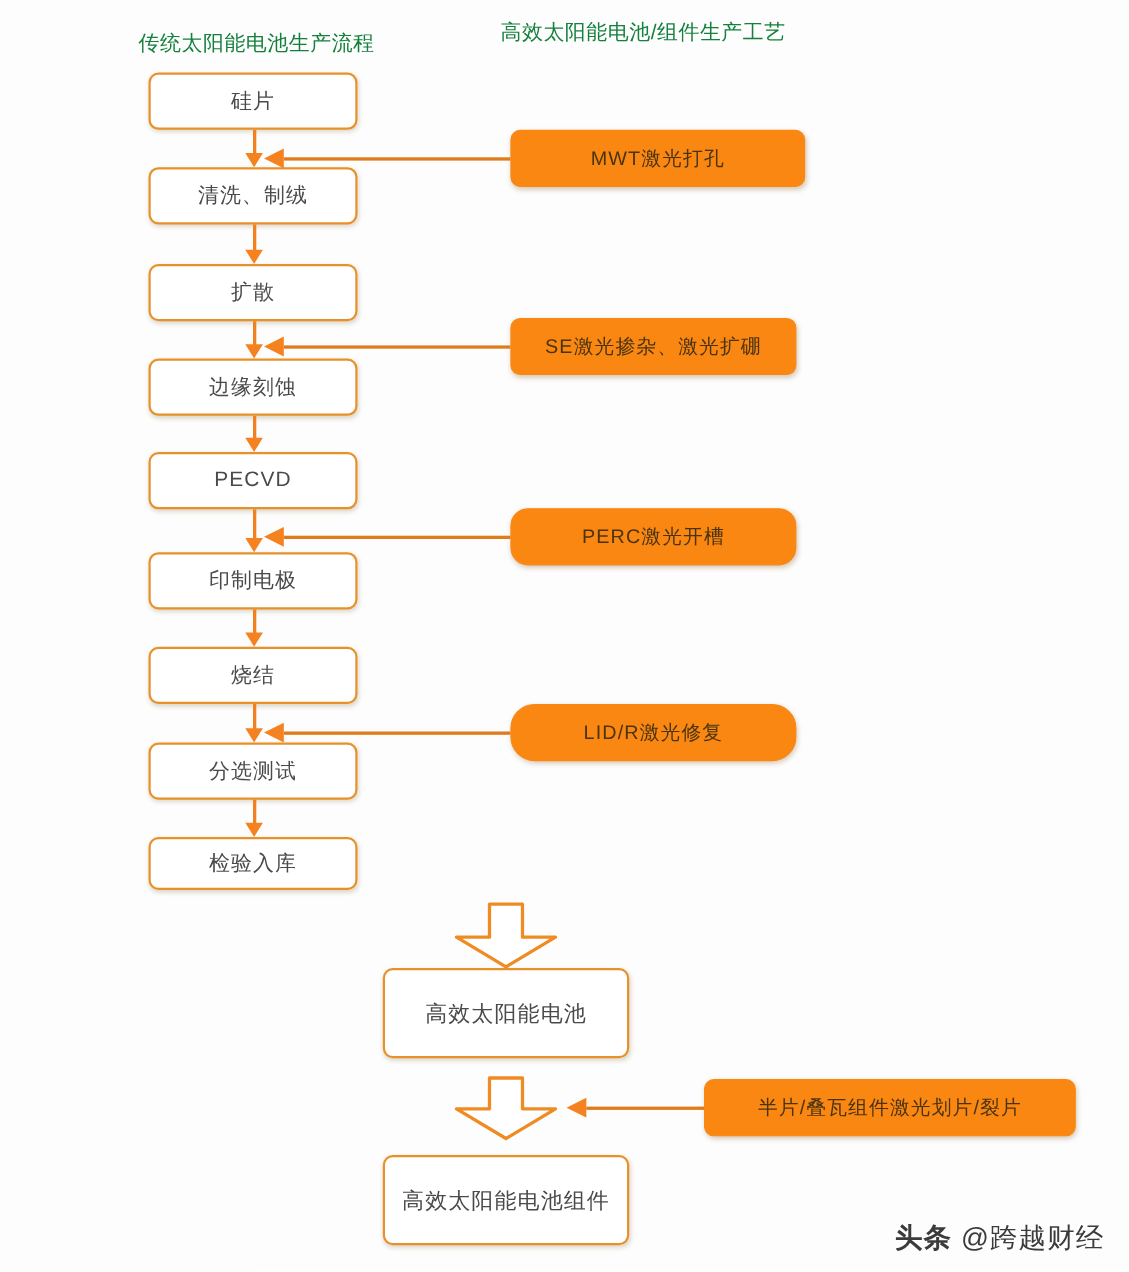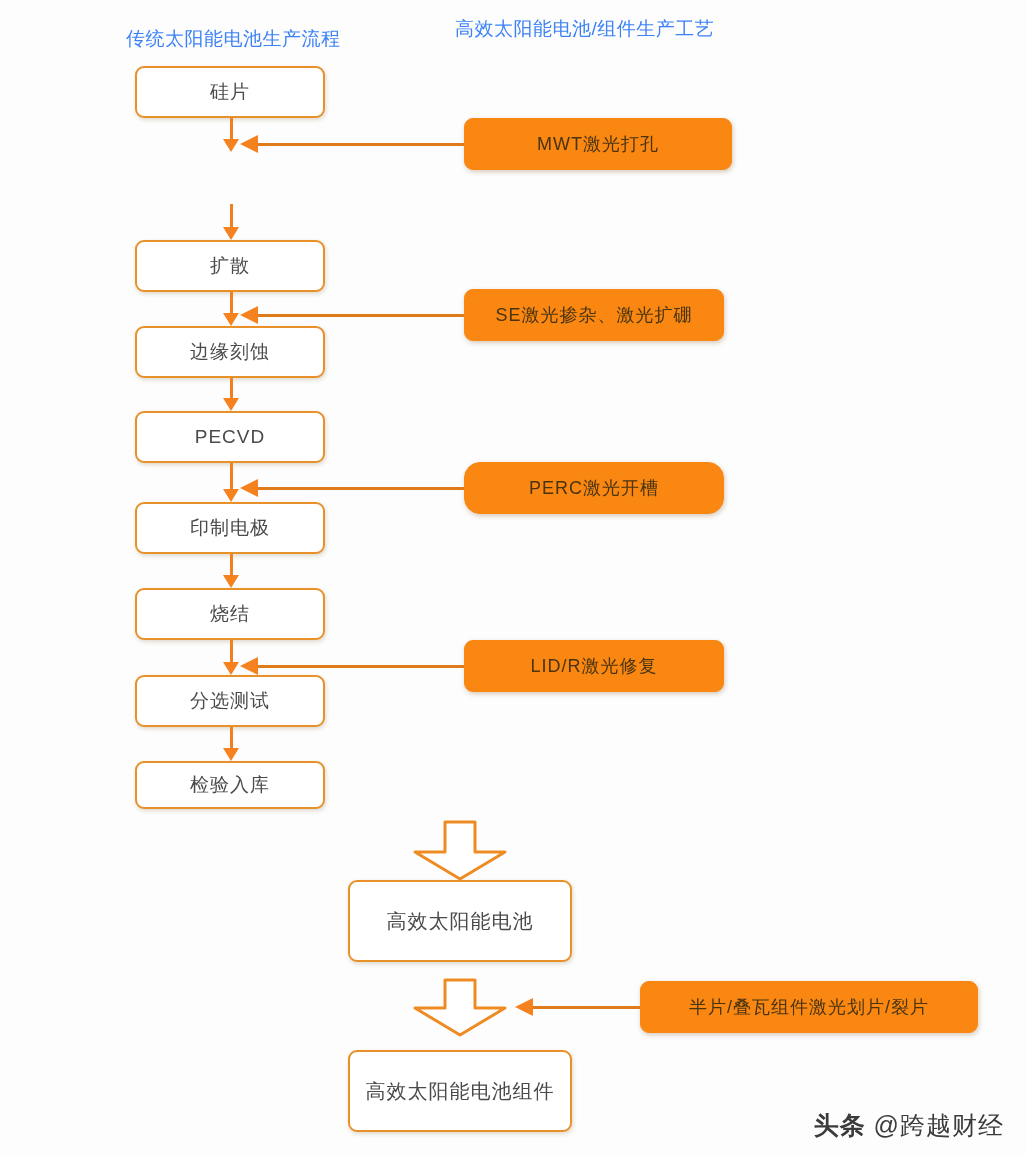--- a/index.html
+++ b/index.html
@@ -16,21 +16,21 @@
     width: 1026px;
     height: 1156px;
     background: #fdfdfd;
     overflow: hidden;
   }
 
   
   .col-heading {
     position: absolute;
     font-size: 19px;
-    color: #3b82f6;
+    color: #15803d;
     letter-spacing: 0.5px;
     white-space: nowrap;
   }
   #heading-left  { left: 126px; top: 26px; }
   #heading-right { left: 455px; top: 16px; }
 
   
   .proc-box {
     position: absolute;
     box-sizing: border-box;
@@ -132,20 +132,21 @@
 </head>
 <body>
 
 <div id="canvas">
 
   <div class="col-heading" id="heading-left">传统太阳能电池生产流程</div>
   <div class="col-heading" id="heading-right">高效太阳能电池/组件生产工艺</div>
 
   <div class="proc-box" style="left:135px; top:66px;  width:190px; height:52px;">硅片</div>
 
+  <div class="proc-box" style="left:135px; top:152px; width:190px; height:52px;">清洗、制绒</div>
 
   <div class="proc-box" style="left:135px; top:240px; width:190px; height:52px;">扩散</div>
 
   <div class="proc-box" style="left:135px; top:326px; width:190px; height:52px;">边缘刻蚀</div>
 
   <div class="proc-box" style="left:135px; top:411px; width:190px; height:52px;">PECVD</div>
 
   <div class="proc-box" style="left:135px; top:502px; width:190px; height:52px;">印制电极</div>
 
   <div class="proc-box" style="left:135px; top:588px; width:190px; height:52px;">烧结</div>
@@ -193,21 +194,21 @@
     <span class="stem" style="height:22px;"></span>
     <span class="head" style="top:21px;"></span>
   </div>
 
   <div class="laser-box" style="left:464px; top:118px; width:268px; height:52px;">MWT激光打孔</div>
 
   <div class="laser-box" style="left:464px; top:289px; width:260px; height:52px;">SE激光掺杂、激光扩硼</div>
 
   <div class="laser-box" style="left:464px; top:462px; width:260px; height:52px;border-radius:16px;">PERC激光开槽</div>
 
-  <div class="laser-box" style="left:464px; top:640px; width:260px; height:52px;">LID/R激光修复</div>
+  <div class="laser-box" style="left:464px; top:640px; width:260px; height:52px;border-radius:22px;">LID/R激光修复</div>
 
   <div class="laser-box" style="left:640px; top:981px; width:338px; height:52px;">半片/叠瓦组件激光划片/裂片</div>
 
   <div class="h-conn" style="left:240px; top:144px; width:224px;">
     <span class="stem" style="width:206px;"></span>
     <span class="head"></span>
   </div>
 
   <div class="h-conn" style="left:240px; top:315px; width:224px;">
     <span class="stem" style="width:206px;"></span>

